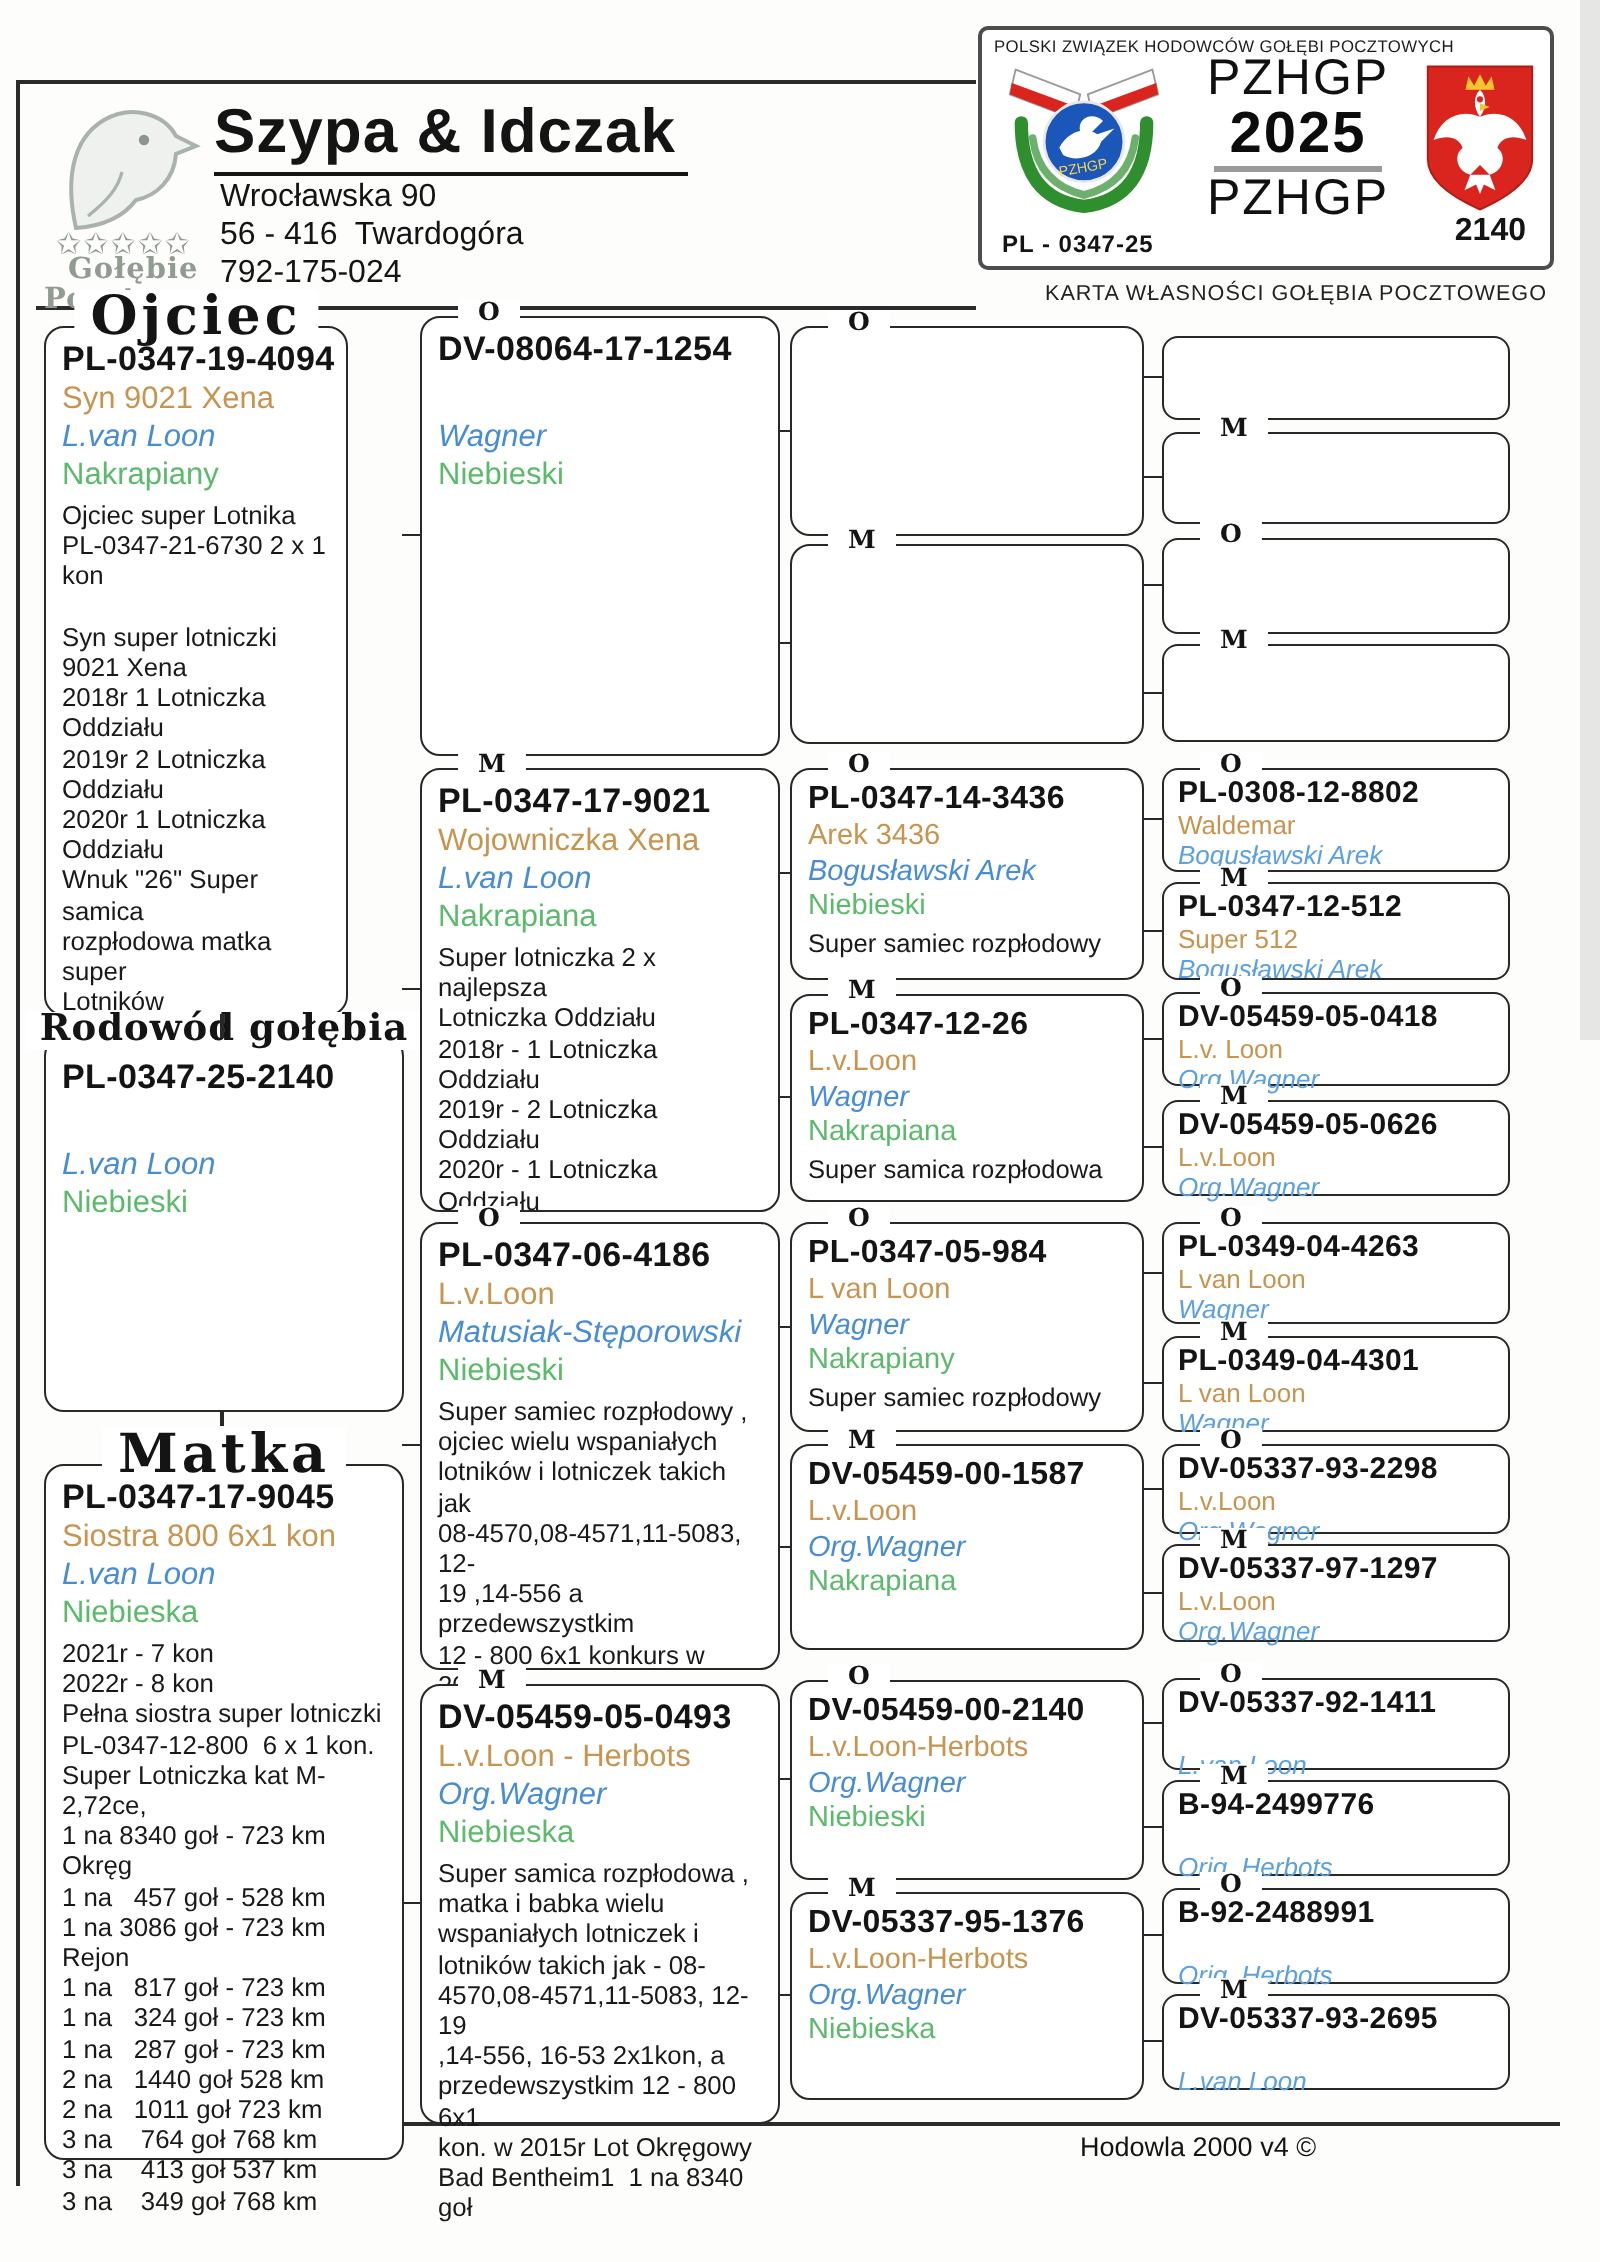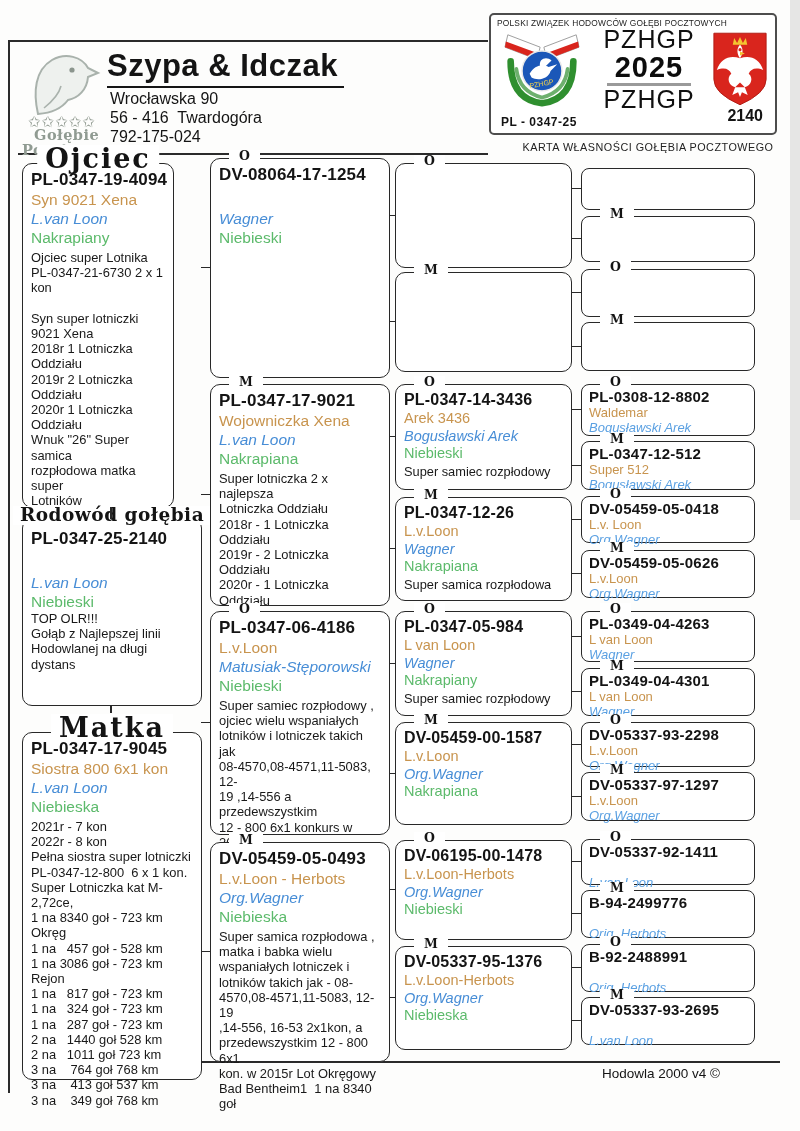--- a/index.html
+++ b/index.html
@@ -57,21 +57,21 @@
   .c4 .r{font-size:15px;line-height:18px;}
   .c4 .ln{font-size:13px;line-height:14.5px;min-height:14.5px;}
   .c4 .br{color:#5aa0e2;}
   
   .c2::before,.c3::before,.c4::before{content:"";position:absolute;top:calc(50% - 1px);
     border-top:1.6px solid #282828;}
   .c2::before{left:-10px;width:9px;}
   .c3::before{left:-6px;width:5px;}
   .c4::before{left:-10px;width:9px;}
   .vt{position:absolute;width:2px;background:#282828;}
-  .footer-text{position:absolute;left:540px;top:1066px;width:242px;text-align:center;font-size:13.5px;}
+  .footer-text{position:absolute;left:540px;top:1066px;width:242px;text-align:left;font-size:13.5px;}
   .scan-shade{position:absolute;right:0;top:0;width:10px;height:520px;background:#c9c9c9;opacity:.45;}
 </style>
 </head>
 <body>
 
 <div class="rule" style="left:8px;top:40px;width:480px;height:2px"></div>
 <div class="rule" style="left:8px;top:40px;width:2px;height:1053px"></div>
 <div class="rule" style="left:18px;top:153px;width:470px;height:2px"></div>
 <div class="rule" style="left:22px;top:1061px;width:758px;height:2px"></div>
 <div class="scan-shade"></div>
@@ -149,23 +149,20 @@
 PL-0347-14-625  2x1 kon
 1 lotniczka Sekcji Twardogóra</div>
 </div>
 
 <div class="bx" style="left:22px;top:518px;width:180px;height:188px">
   <span class="t-med">Rodowód gołębia</span>
   <div class="r" style="margin-top:4px">PL-0347-25-2140</div>
   <div class="ln nm" style="min-height:24px"></div>
   <div class="ln br">L.van Loon</div>
   <div class="ln cl">Niebieski</div>
-  <div class="nt" style="margin-top:0">TOP OLR!!!
-Gołąb z Najlepszej linii
-Hodowlanej na długi dystans</div>
 </div>
 
 <div class="bx" style="left:22px;top:732px;width:180px;height:348px">
   <span class="t-big">Matka</span>
   <div class="r">PL-0347-17-9045</div>
   <div class="ln nm">Siostra 800 6x1 kon</div>
   <div class="ln br">L.van Loon</div>
   <div class="ln cl">Niebieska</div>
   <div class="nt">2021r - 7 kon
 2022r - 8 kon
@@ -272,21 +269,21 @@
 </div>
 <div class="bx c3" style="left:395px;top:722px;width:177px;height:103px">
   <span class="lb">M</span>
   <div class="r">DV-05459-00-1587</div>
   <div class="ln nm">L.v.Loon</div>
   <div class="ln br">Org.Wagner</div>
   <div class="ln cl">Nakrapiana</div>
 </div>
 <div class="bx c3" style="left:395px;top:840px;width:177px;height:100px">
   <span class="lb">O</span>
-  <div class="r">DV-06195-00-1478</div>
+  <div class="r">DV-05459-00-2140</div>
   <div class="ln nm">L.v.Loon-Herbots</div>
   <div class="ln br">Org.Wagner</div>
   <div class="ln cl">Niebieski</div>
 </div>
 <div class="bx c3" style="left:395px;top:946px;width:177px;height:104px">
   <span class="lb">M</span>
   <div class="r">DV-05337-95-1376</div>
   <div class="ln nm">L.v.Loon-Herbots</div>
   <div class="ln br">Org.Wagner</div>
   <div class="ln cl">Niebieska</div>

